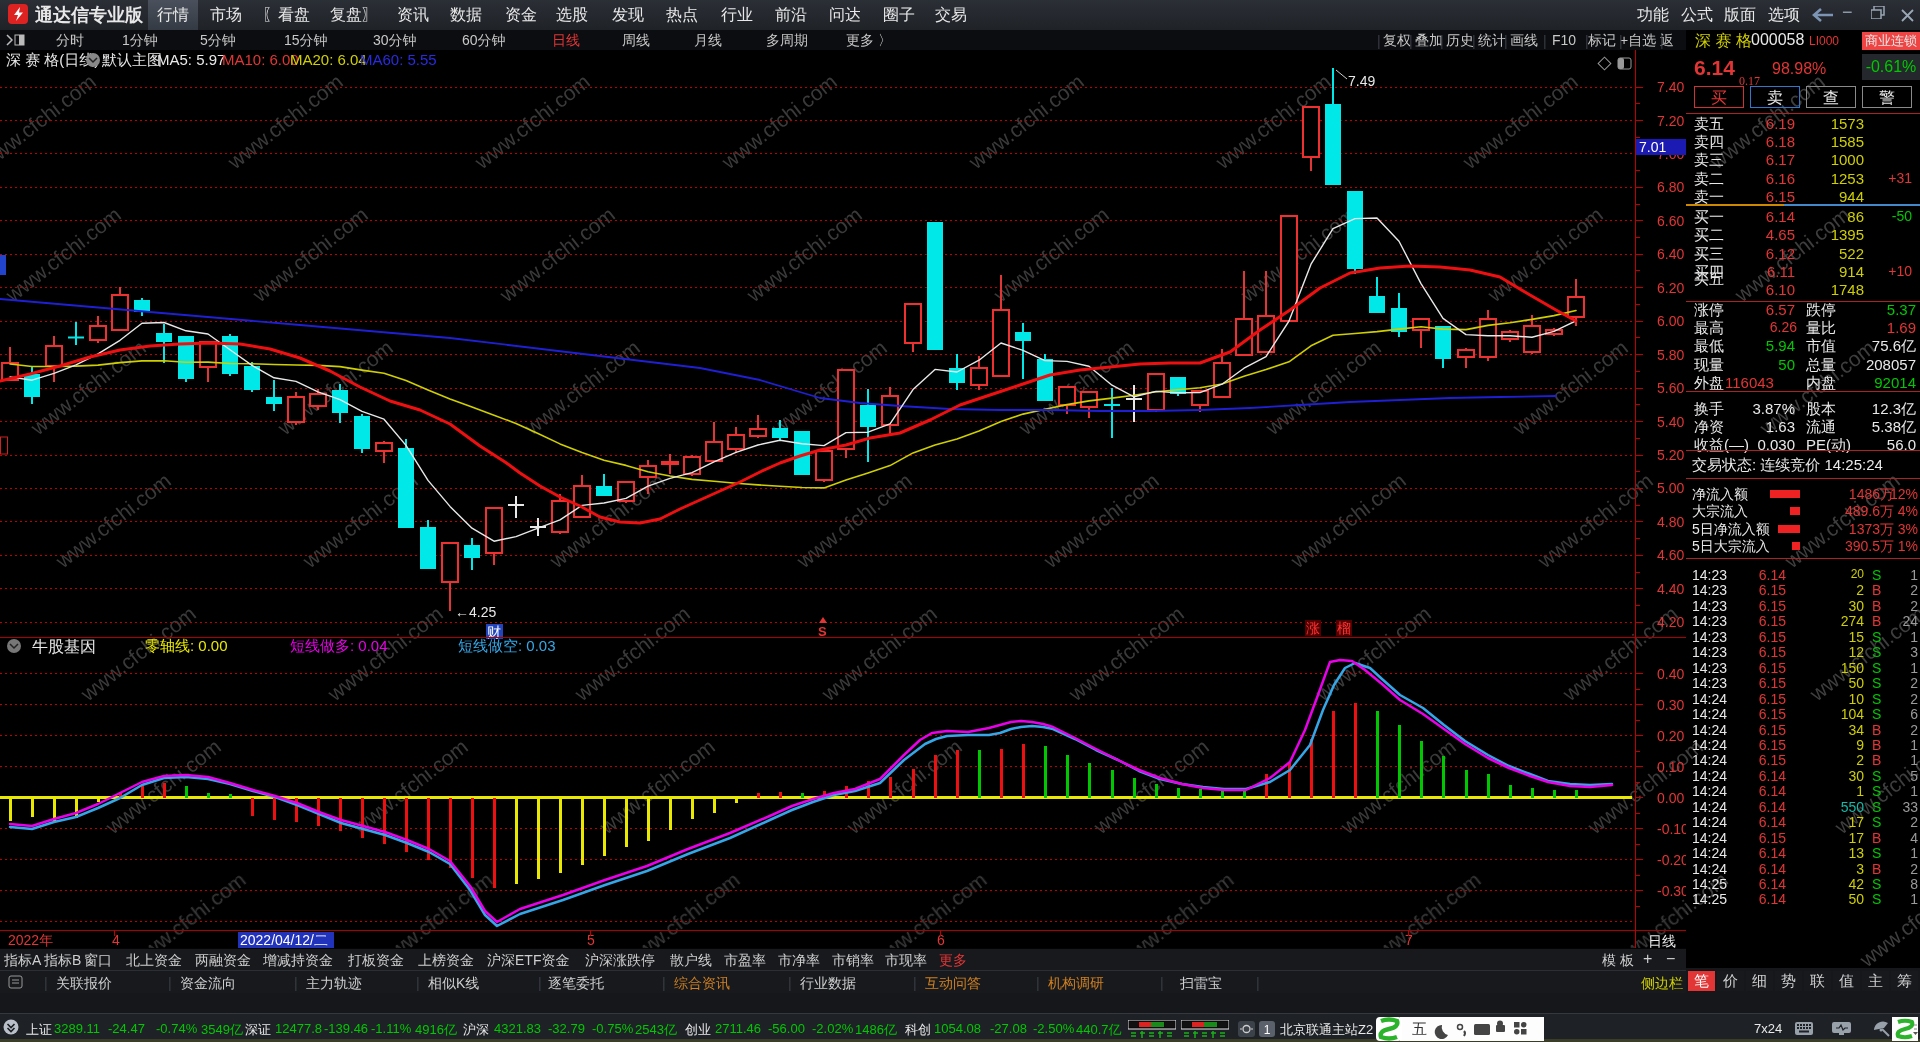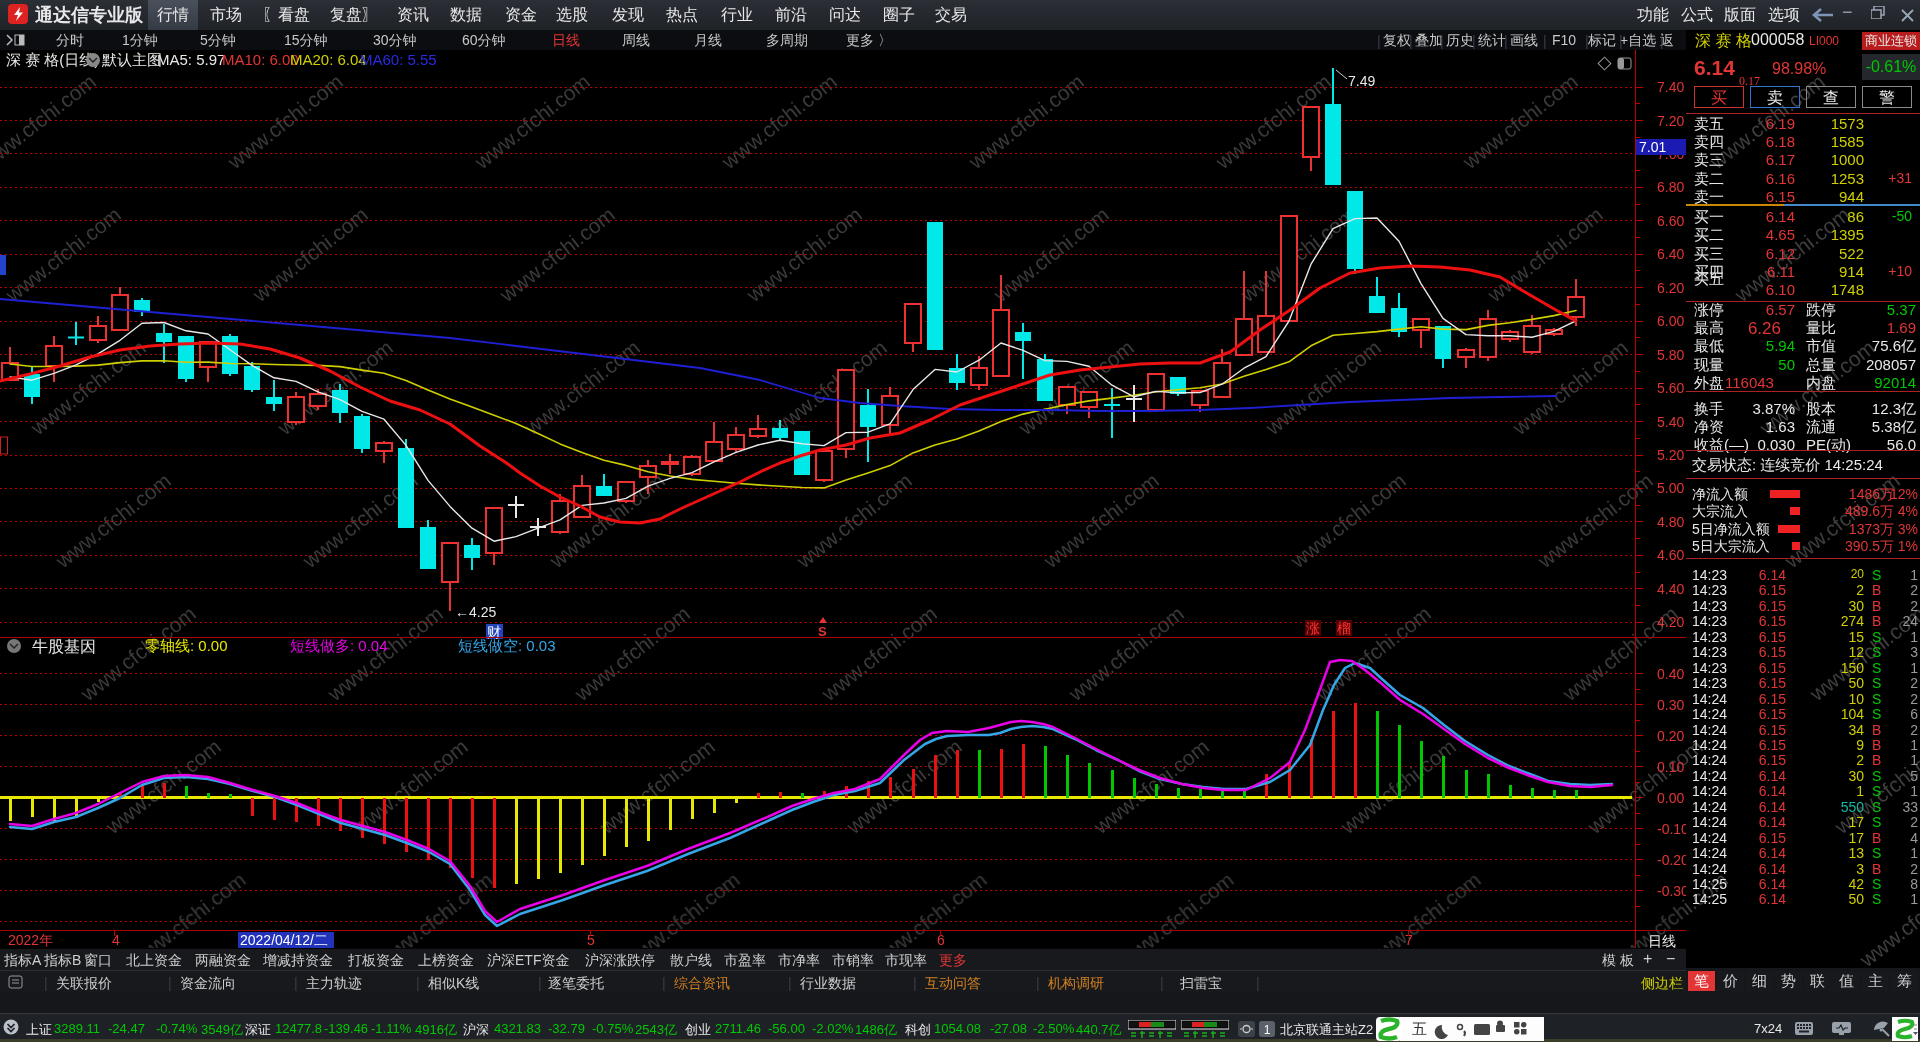--- a/index.html
+++ b/index.html
@@ -525,21 +525,21 @@
           <text x="131" y="672.0" font-family="Liberation Sans" font-size="21" fill="#4e4e4e" transform="rotate(-38 131 672.0)">www.cfchi.com</text>
           <text x="-91" y="805.0" font-family="Liberation Sans" font-size="21" fill="#4e4e4e" transform="rotate(-38 -91 805.0)">www.cfchi.com</text>
           <text x="156" y="805.0" font-family="Liberation Sans" font-size="21" fill="#4e4e4e" transform="rotate(-38 156 805.0)">www.cfchi.com</text>
           <text x="-66" y="938.0" font-family="Liberation Sans" font-size="21" fill="#4e4e4e" transform="rotate(-38 -66 938.0)">www.cfchi.com</text>
           <text x="181" y="938.0" font-family="Liberation Sans" font-size="21" fill="#4e4e4e" transform="rotate(-38 181 938.0)">www.cfchi.com</text>
         </g>
       </svg>
       <div class="t yel" style="left:9px;top:1px;font-size:16px;">深 赛 格</div>
       <div class="t wht" style="left:65px;top:1px;font-size:16px;">000058</div>
       <div class="t red" style="left:123px;top:4px;font-size:12px;">LI000</div>
-      <div class="t" style="left:176px;top:2px;width:58px;height:18px;background:#b91c1c;color:#e8e8e8;font-size:13px;text-align:center;line-height:18px">商业连锁</div>
+      <div class="t" style="left:176px;top:2px;width:58px;height:18px;background:#ef4444;color:#e8e8e8;font-size:13px;text-align:center;line-height:18px">商业连锁</div>
       <div class="t red" style="left:8px;top:26px;font-size:21px;font-weight:bold">6.14</div>
       <div class="t red" style="left:53px;top:44px;font-size:12px;font-family:Liberation Serif, serif;">0.17</div>
       <div class="t red" style="left:86px;top:30px;font-size:16px;">98.98%</div>
       <div class="t" style="left:176px;top:24px;width:58px;height:26px;background:#24272c;color:#00c800;font-size:16px;text-align:center;line-height:26px">-0.61%</div>
       <div class="t" style="left:8px;top:56px;width:50px;height:22px;border:1px solid #cc3333;color:#e23535;font-size:16px;text-align:center;line-height:22px">买</div>
       <div class="t" style="left:64px;top:56px;width:50px;height:22px;border:1px solid #3377cc;color:#e8e8e8;font-size:16px;text-align:center;line-height:22px">卖</div>
       <div class="t" style="left:120px;top:56px;width:50px;height:22px;border:1px solid #8a8a8a;color:#e8e8e8;font-size:16px;text-align:center;line-height:22px">查</div>
       <div class="t" style="left:176px;top:56px;width:50px;height:22px;border:1px solid #8a8a8a;color:#e8e8e8;font-size:16px;text-align:center;line-height:22px">警</div>
       <div class="t" style="left:0px;top:83px;width:234px;border-top:1px solid #aa2222"></div>
       <div class="t wht" style="left:8px;top:85px;font-size:15px;">卖五</div>
@@ -576,21 +576,21 @@
       <div class="t red" style="left:49px;top:251px;width:60px;font-size:15px;text-align:right">6.10</div>
       <div class="t yel" style="left:118px;top:251px;width:60px;font-size:15px;text-align:right">1748</div>
       <div class="t" style="left:0px;top:174px;width:98px;border-top:2px solid #cc8800"></div>
       <div class="t" style="left:98px;top:174px;width:136px;border-top:2px solid #4488cc"></div>
       <div class="t" style="left:0px;top:271px;width:234px;border-top:1px solid #aa2222"></div>
       <div class="t wht" style="left:8px;top:271px;font-size:15px;">涨停</div>
       <div class="t red" style="left:39px;top:271px;width:70px;font-size:15px;text-align:right">6.57</div>
       <div class="t wht" style="left:120px;top:271px;font-size:15px;">跌停</div>
       <div class="t grn" style="left:155px;top:271px;width:75px;font-size:15px;text-align:right">5.37</div>
       <div class="t wht" style="left:8px;top:289px;font-size:15px;">最高</div>
-      <div class="t red" style="left:25px;top:289px;width:70px;font-size:17px;text-align:right">6.26</div>
+      <div class="t red" style="left:41px;top:289px;width:70px;font-size:14px;text-align:right">6.26</div>
       <div class="t wht" style="left:120px;top:289px;font-size:15px;">量比</div>
       <div class="t red" style="left:155px;top:289px;width:75px;font-size:15px;text-align:right">1.69</div>
       <div class="t wht" style="left:8px;top:307px;font-size:15px;">最低</div>
       <div class="t grn" style="left:39px;top:307px;width:70px;font-size:15px;text-align:right">5.94</div>
       <div class="t wht" style="left:120px;top:307px;font-size:15px;">市值</div>
       <div class="t wht" style="left:155px;top:307px;width:75px;font-size:15px;text-align:right">75.6亿</div>
       <div class="t wht" style="left:8px;top:326px;font-size:15px;">现量</div>
       <div class="t grn" style="left:39px;top:326px;width:70px;font-size:15px;text-align:right">50</div>
       <div class="t wht" style="left:120px;top:326px;font-size:15px;">总量</div>
       <div class="t wht" style="left:155px;top:326px;width:75px;font-size:15px;text-align:right">208057</div>

